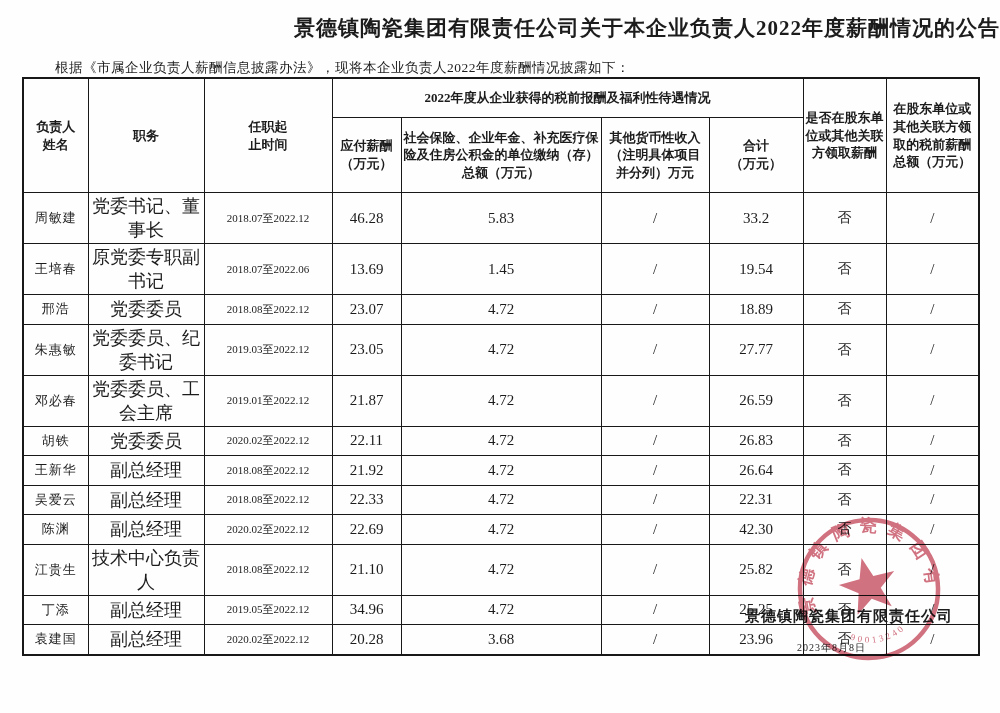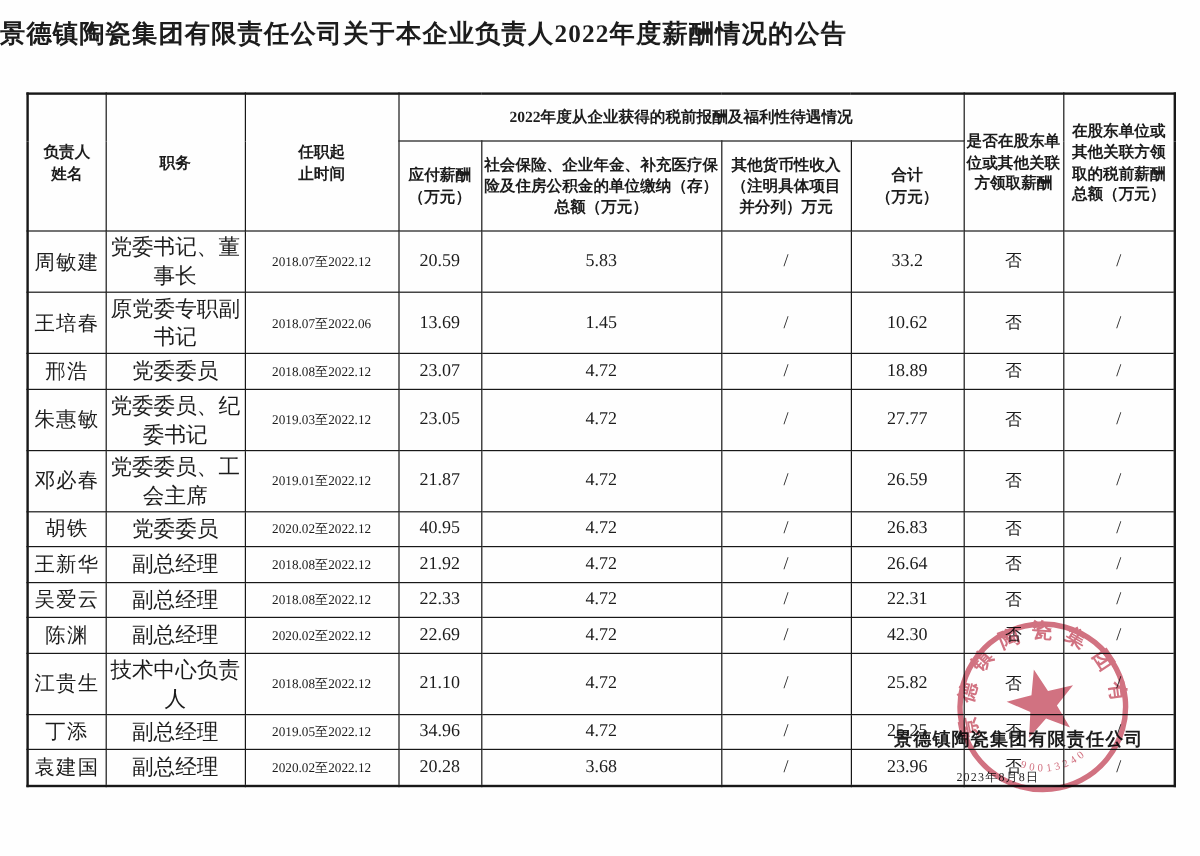--- a/index.html
+++ b/index.html
@@ -7,21 +7,21 @@
     width:1000px;height:713px;
     background:#fefefe;
     color:#1c1c1c;
     font-family:"Liberation Serif","DejaVu Serif",serif;
     position:relative;
     overflow:hidden;
   }
   .page{position:absolute;inset:0;}
   .doc-title{
     position:absolute;top:14px;left:0;width:1000px;
-    text-align:left;
+    text-align:right;
     font-size:21px;font-weight:bold;letter-spacing:1px;
     margin:0;
   }
   .intro{
     position:absolute;top:59px;left:55px;
     font-size:13.5px;letter-spacing:.5px;
     margin:0;
   }
   table.salary{
     position:absolute;left:22px;top:77px;
@@ -34,21 +34,21 @@
     border:1.5px solid #181818;
     text-align:center;vertical-align:middle;
     padding:1px 2px;
     overflow:hidden;
   }
   table.salary th{font-size:13px;font-weight:bold;line-height:1.35;}
   .prewrap{white-space:pre-line;}
   tr.hdr-top th{height:36px;}
   tr.hdr-sub th{height:72px;}
   tbody td{height:26.5px;}
-  td.c-name{font-size:17px;letter-spacing:1px;}
+  td.c-name{font-size:13px;letter-spacing:1px;}
   td.c-pos{font-size:18px;}
   td.c-tenure{font-size:11px;}
   td.c-num{font-size:15px;}
   td.c-flag{font-size:14px;}
   .signature{
     position:absolute;left:745px;top:607px;
     font-size:15px;font-weight:600;letter-spacing:1px;
   }
   .sign-date{
     position:absolute;left:797px;top:641px;
@@ -62,20 +62,21 @@
   }
   .seal text{font-family:"Liberation Serif","DejaVu Serif",serif;}
 </style>
 </head>
 <body>
 
 <div class="page">
 
   <h1 class="doc-title">景德镇陶瓷集团有限责任公司关于本企业负责人2022年度薪酬情况的公告</h1>
 
+  <p class="intro">根据《市属企业负责人薪酬信息披露办法》，现将本企业负责人2022年度薪酬情况披露如下：</p>
 
   <table class="salary">
     <colgroup>
       <col style="width:65px">
         <col style="width:116px">
         <col style="width:128px">
       <col style="width:69px">
         <col style="width:200px">
         <col style="width:108px">
       <col style="width:94px">
@@ -100,36 +101,36 @@
         <th>其他货币性收入（注明具体项目并分列）万元</th>
         <th class="prewrap">合计
 （万元）</th>
       </tr>
     </thead>
     <tbody>
     <tr>
       <td class="c-name">周敏建</td>
       <td class="c-pos">党委书记、董事长</td>
       <td class="c-tenure">2018.07至2022.12</td>
-      <td class="c-num">20.59</td>
+      <td class="c-num">46.28</td>
       <td class="c-num">5.83</td>
       <td class="c-num">/</td>
       <td class="c-num">33.2</td>
       <td class="c-flag">否</td>
       <td class="c-num">/</td>
     </tr>
 
     <tr>
       <td class="c-name">王培春</td>
       <td class="c-pos">原党委专职副书记</td>
       <td class="c-tenure">2018.07至2022.06</td>
       <td class="c-num">13.69</td>
       <td class="c-num">1.45</td>
       <td class="c-num">/</td>
-      <td class="c-num">10.62</td>
+      <td class="c-num">19.54</td>
       <td class="c-flag">否</td>
       <td class="c-num">/</td>
     </tr>
 
     <tr>
       <td class="c-name">邢浩</td>
       <td class="c-pos">党委委员</td>
       <td class="c-tenure">2018.08至2022.12</td>
       <td class="c-num">23.07</td>
       <td class="c-num">4.72</td>
@@ -160,21 +161,21 @@
       <td class="c-num">/</td>
       <td class="c-num">26.59</td>
       <td class="c-flag">否</td>
       <td class="c-num">/</td>
     </tr>
 
     <tr>
       <td class="c-name">胡铁</td>
       <td class="c-pos">党委委员</td>
       <td class="c-tenure">2020.02至2022.12</td>
-      <td class="c-num">40.95</td>
+      <td class="c-num">22.11</td>
       <td class="c-num">4.72</td>
       <td class="c-num">/</td>
       <td class="c-num">26.83</td>
       <td class="c-flag">否</td>
       <td class="c-num">/</td>
     </tr>
 
     <tr>
       <td class="c-name">王新华</td>
       <td class="c-pos">副总经理</td>

